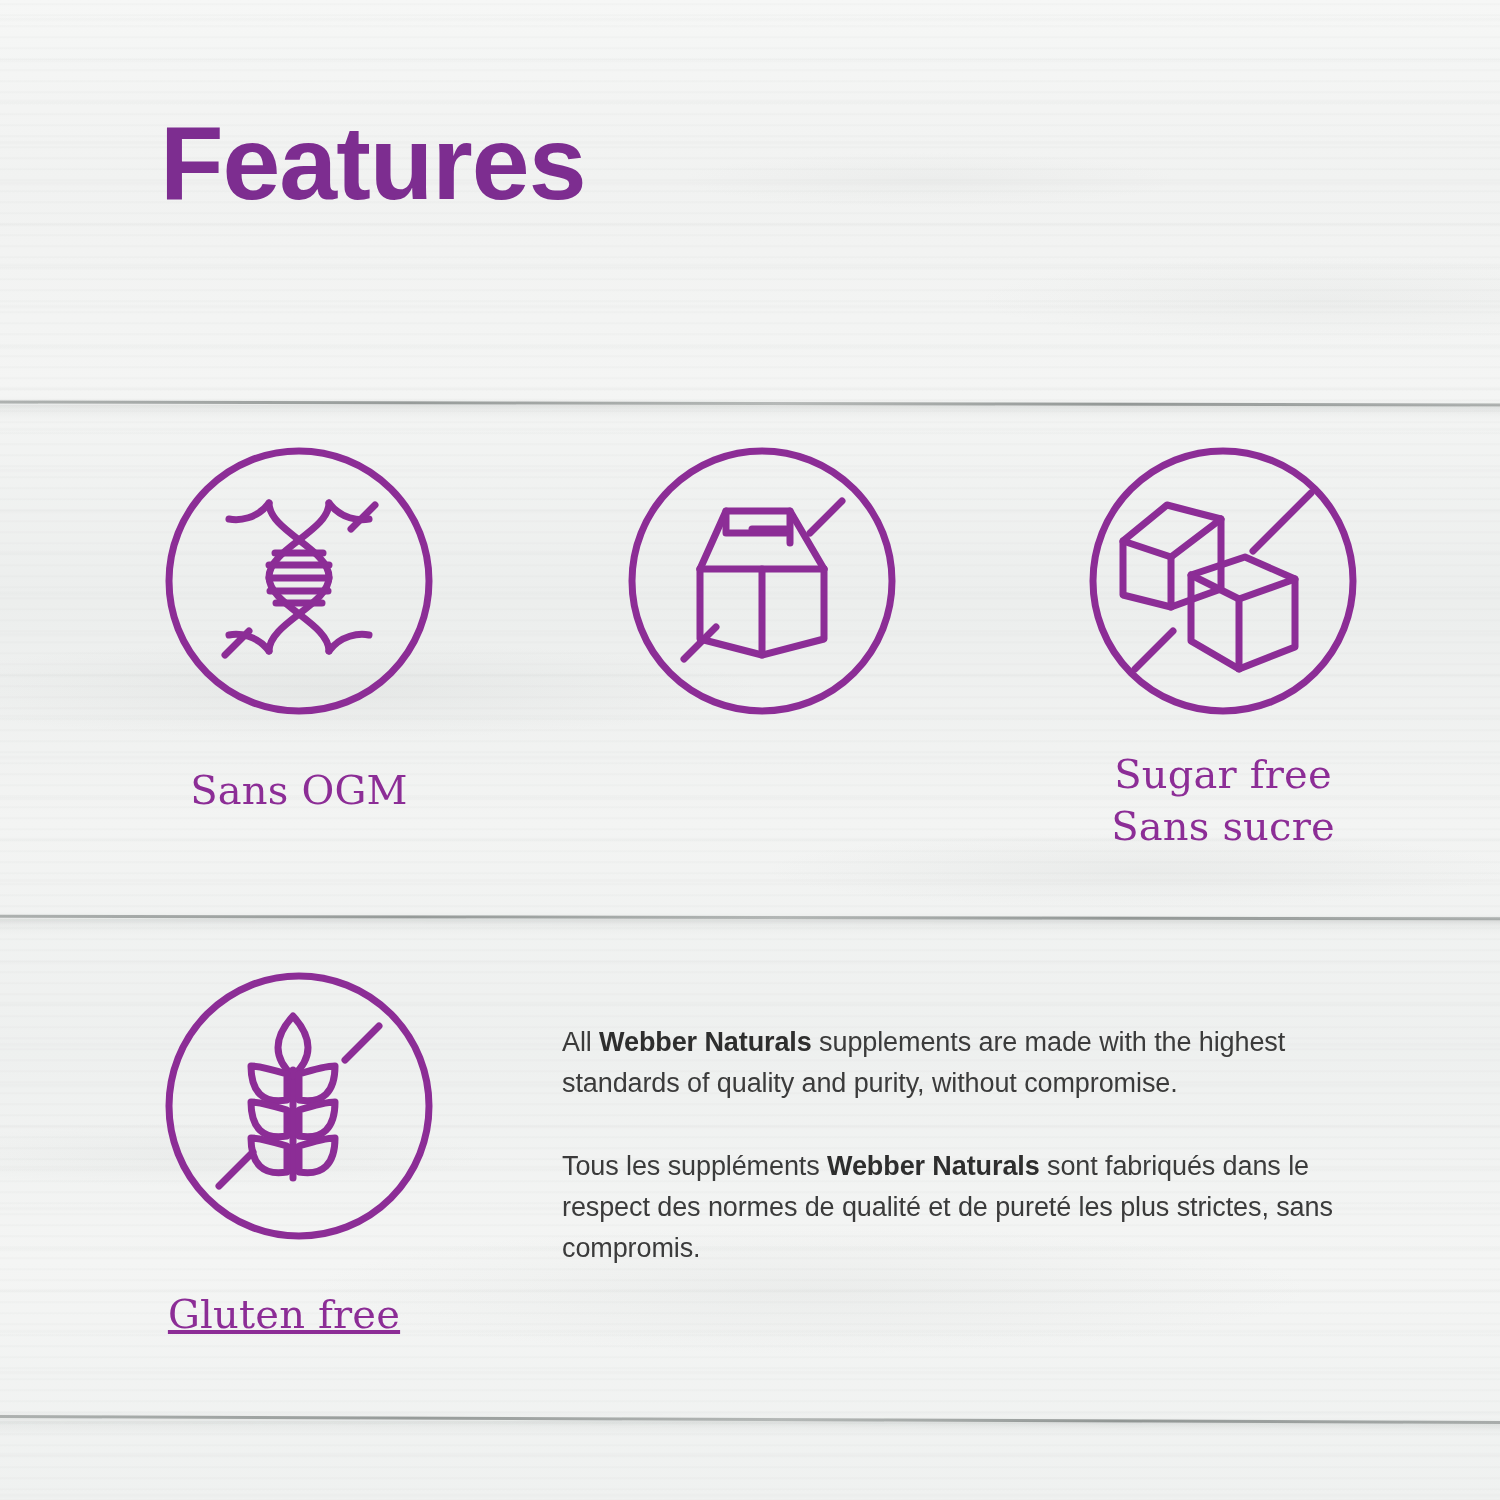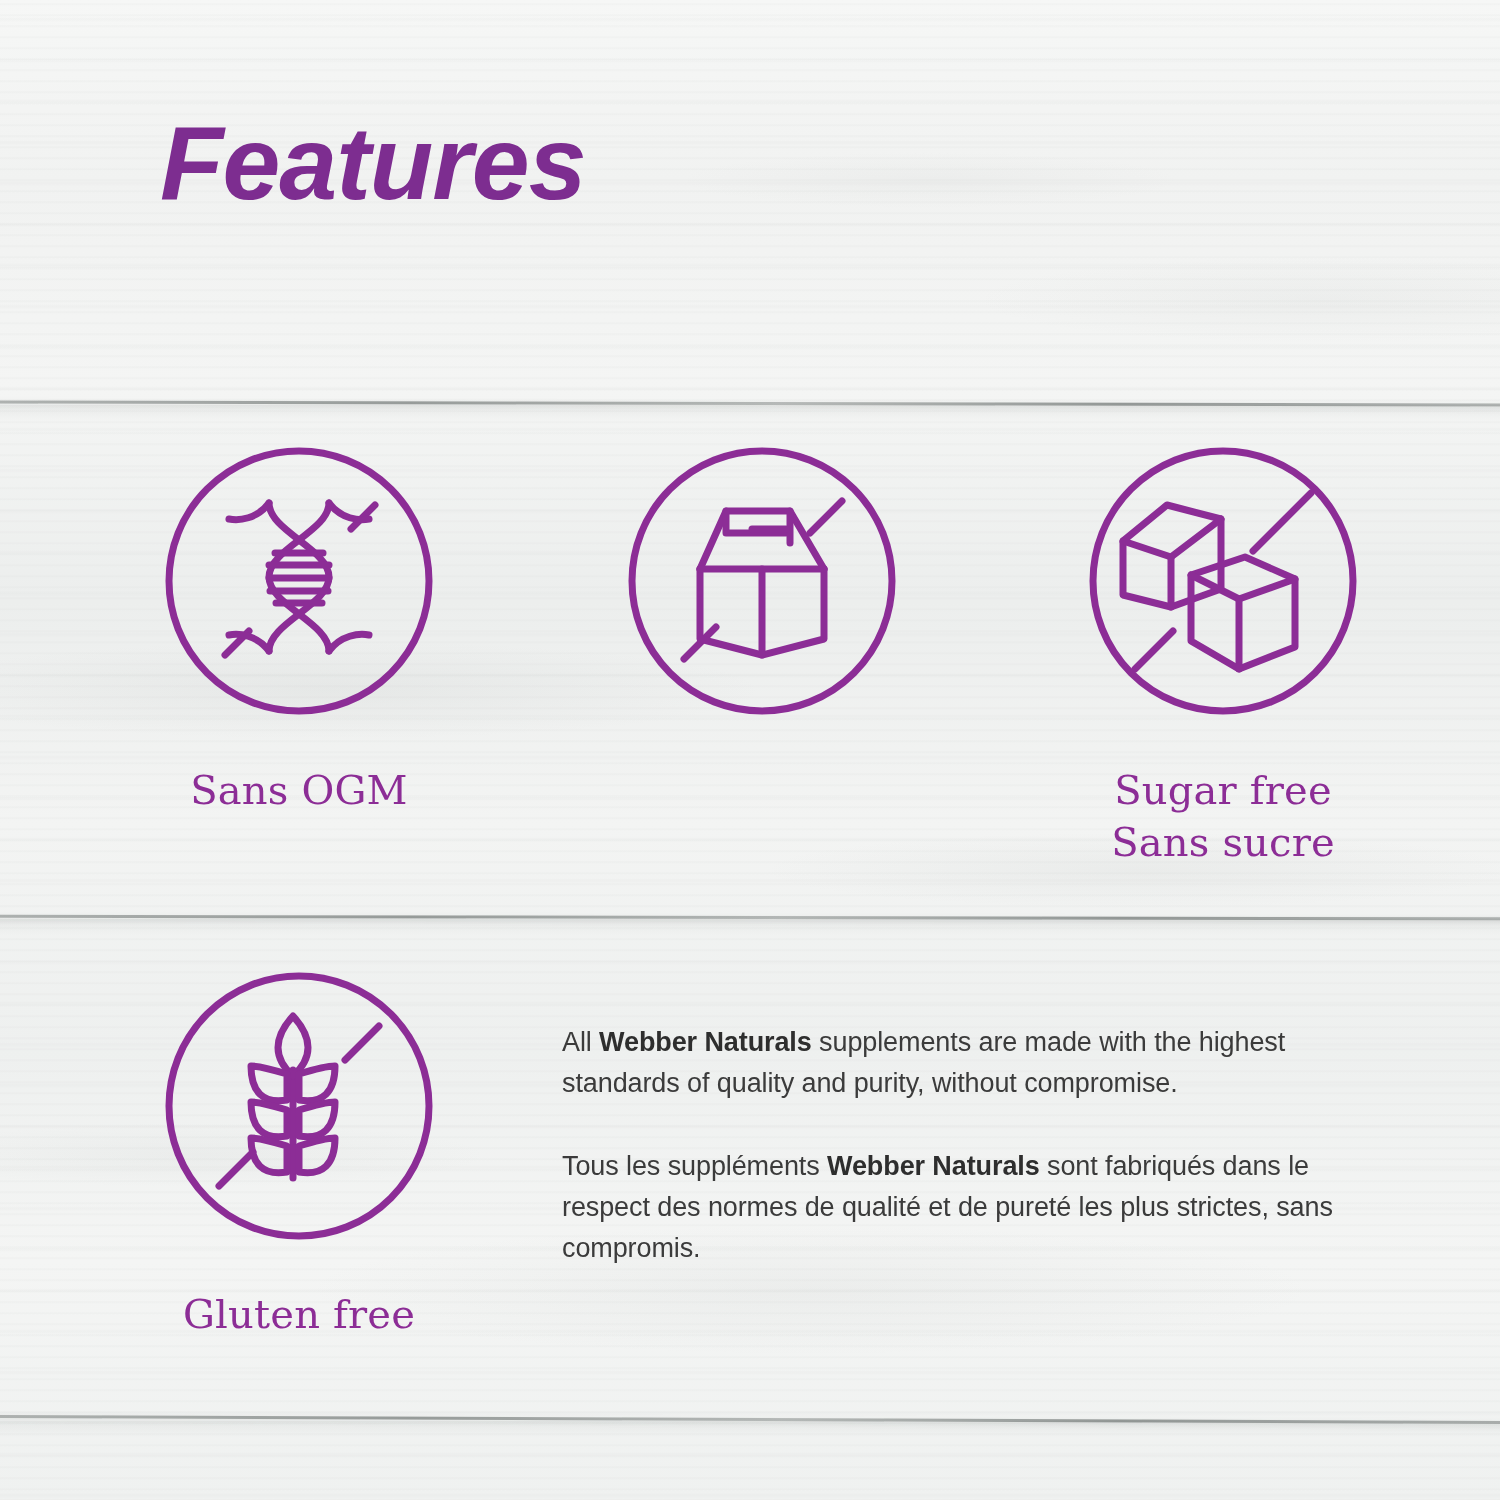--- a/index.html
+++ b/index.html
@@ -97,21 +97,21 @@
     position: absolute;
     left: 160px;
     top: 96px;
     width: 1180px;
     color: #7d2d90;
     font-weight: 700;
     font-size: 104px;
     line-height: 1.30;
     letter-spacing: -1px;
   }
-  .heading .ln { display: block; white-space: nowrap; font-style: italic; }
+  .heading .ln { display: block; white-space: nowrap; }
 
   
   .badge {
     position: absolute;
     width: 272px;
     height: 272px;
   }
   .badge svg { display: block; width: 272px; height: 272px; overflow: visible; }
 
   .badge.b1 { left: 163px; top: 445px; }
@@ -127,22 +127,22 @@
     font-size: 40px;
     line-height: 1.30;
     letter-spacing: .2px;
     text-align: center;
     white-space: nowrap;
   }
   .caption .ln { display: block; }
 
   .caption.c1 { left: 163px; top: 764px; width: 272px; }
   .caption.c2 { left: 626px; top: 764px; width: 272px; }
-  .caption.c3 { left: 1087px; top: 764px; width: 272px; }
-  .caption.c4 { left: 163px; top: 1288px; width: 272px; }
+  .caption.c3 { left: 1087px; top: 748px; width: 272px; }
+  .caption.c4 { left: 148px; top: 1288px; width: 272px; text-decoration: underline; }
 
   
   .copy {
     position: absolute;
     left: 562px;
     top: 1022px;
     width: 810px;
     color: #3b3b3b;
     font-size: 27px;
     line-height: 1.52;

